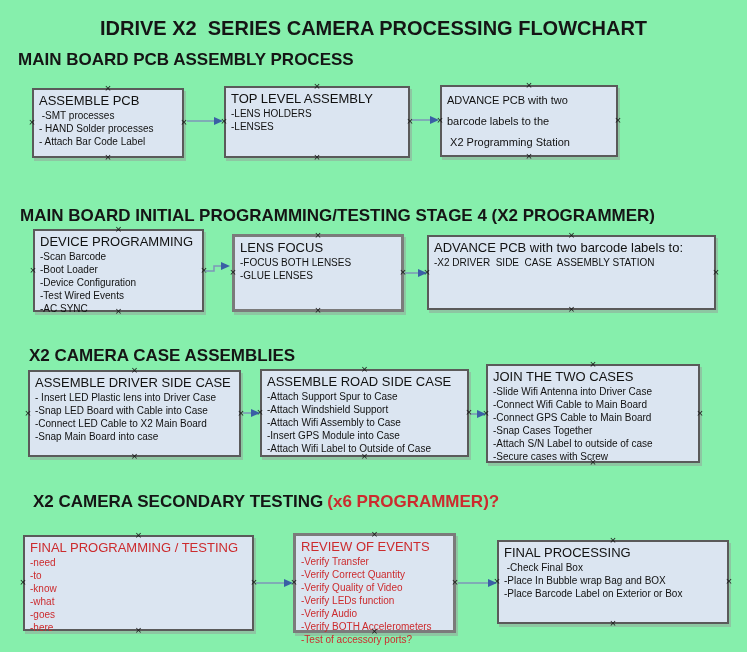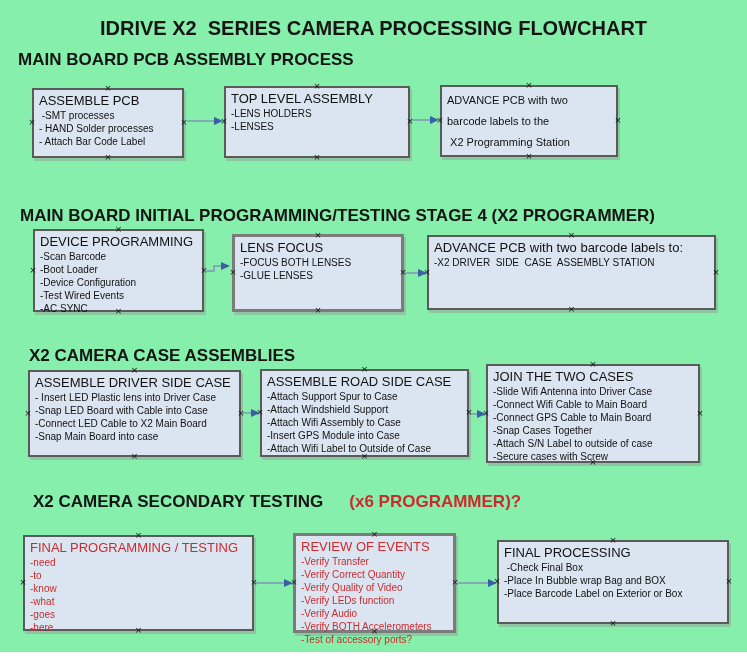--- a/index.html
+++ b/index.html
@@ -7,21 +7,21 @@
     position:relative; width:747px; height:652px; background:#86efac;
     font-family:"Liberation Sans", sans-serif; overflow:hidden; color:#111;
   }
   .title {
     position:absolute; left:0; right:0; top:17px; text-align:center;
     font-size:20px; font-weight:bold; white-space:pre; color:#151515;
   }
   .sec-heading {
     position:absolute; font-size:17px; font-weight:bold; white-space:pre; color:#151515;
   }
-  .sec-heading .red-part { color:var(--red); margin-left:26px; }
+  .sec-heading .red-part { color:var(--red); margin-left:4px; }
   .flowbox {
     position:absolute; box-sizing:border-box;
     background:var(--box-fill);
     border:2px solid var(--box-border);
     box-shadow:2px 3px 0 rgba(150,150,150,0.45);
     padding:3px 4px 2px 5px;
   }
   .flowbox.thick { border:3px solid #7b7b7b; }
   .box-title { font-size:13px; line-height:15px; font-weight:normal; white-space:pre-wrap; }
   .box-items { font-size:10px; line-height:13px; white-space:pre-wrap; }

